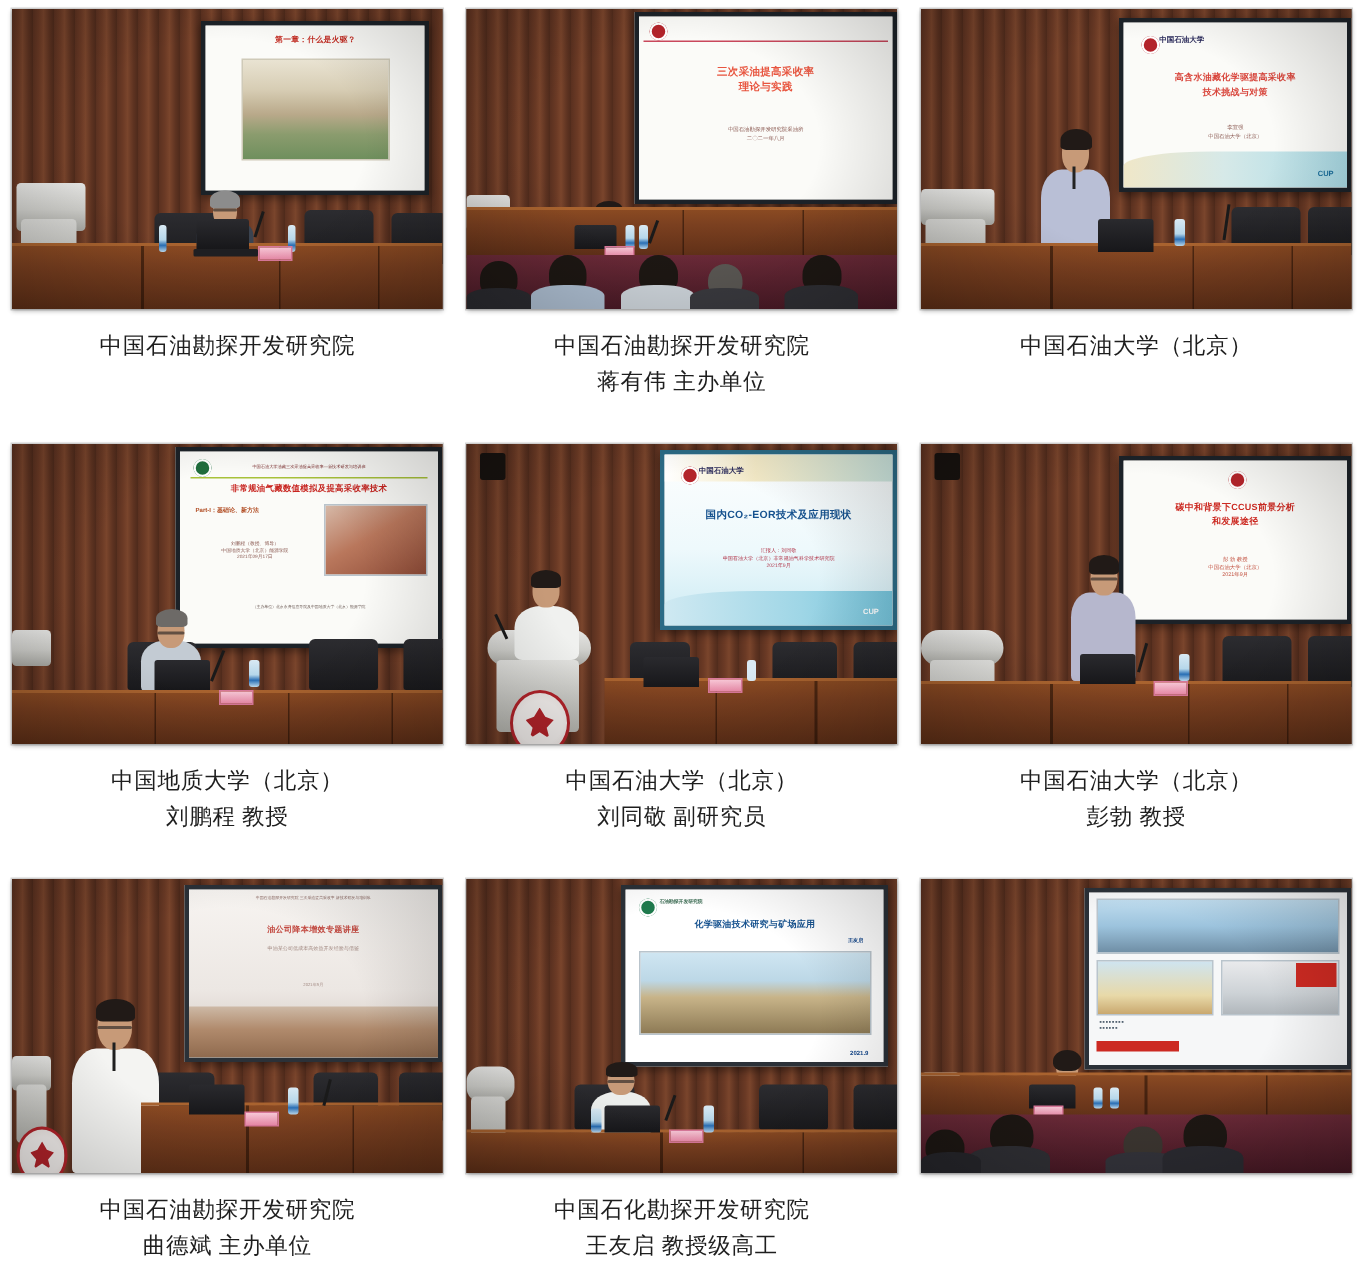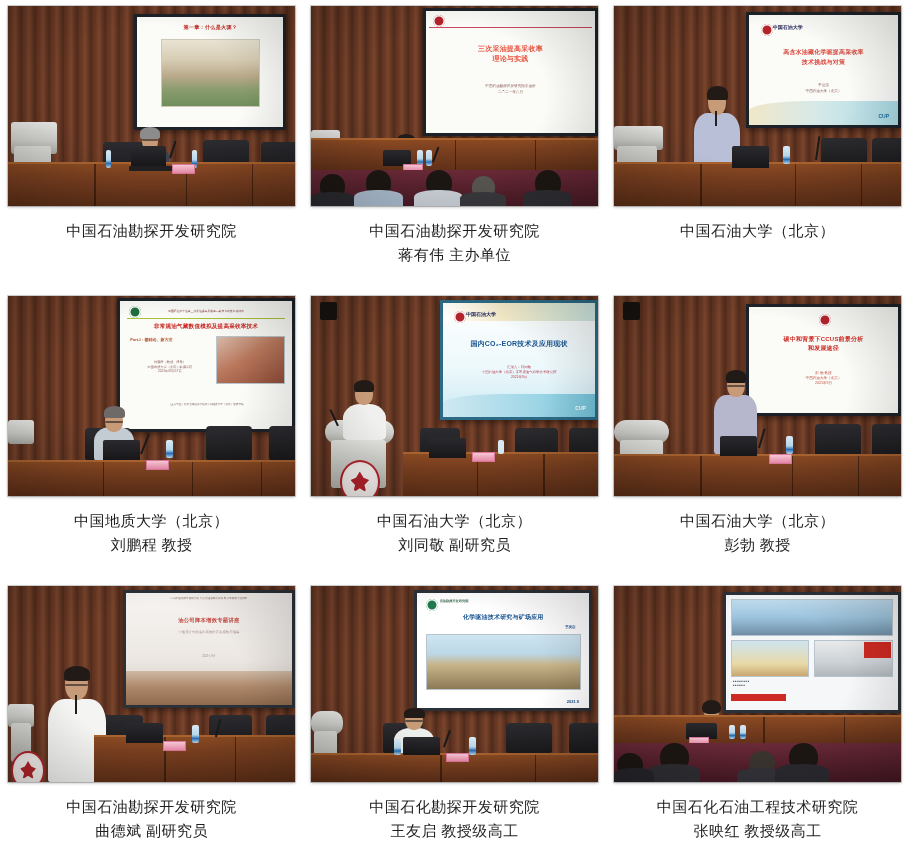--- a/index.html
+++ b/index.html
@@ -517,21 +517,21 @@
         </div>
         <div class="laptop-lid" style="left:41%;top:70%;width:13%;height:10%;"></div>
         <div class="nameplate" style="left:54%;top:79%;width:8%;height:5%;"></div>
         <div class="bottle" style="left:64%;top:71%;width:2.4%;height:9%;"></div>
         <div class="mic" style="left:72%;top:68%;height:9%;transform:rotate(14deg);"></div>
         <div class="vignette"></div>
       </div>
     </div>
     <div class="caption">
       <span class="org">中国石油勘探开发研究院</span>
-      <span class="who">曲德斌  副研究员</span>
+      <span class="who">曲德斌  主办单位</span>
     </div>
   </div>
 
   <div class="cell r3">
     <div class="photo-frame">
       <div class="scene">
         <div class="wall"></div>
         <div class="screen" style="left:36%;top:2%;width:62%;height:62%;border-color:#2b3138;">
           <div class="screen-inner" style="background:#ffffff;"></div>
           <div class="slide-logo" style="left:5%;top:5%;background:#1f7a4d;"></div>
@@ -605,19 +605,15 @@
         <div class="audience-shoulder" style="left:11%;bottom:0;width:19%;height:9%;background:#2f2f34;"></div>
         <div class="audience-head" style="left:1%;bottom:3%;width:9%;height:12%;"></div>
         <div class="audience-shoulder" style="left:0%;bottom:0;width:14%;height:7%;background:#26262b;"></div>
         <div class="audience-head" style="left:47%;bottom:4%;width:9%;height:12%;background:#3b3530;"></div>
         <div class="audience-shoulder" style="left:43%;bottom:0;width:17%;height:7%;background:#33333a;"></div>
         <div class="audience-head" style="left:61%;bottom:6%;width:10%;height:14%;"></div>
         <div class="audience-shoulder" style="left:56%;bottom:0;width:19%;height:9%;background:#2a2a30;"></div>
         <div class="vignette"></div>
       </div>
     </div>
-    <div class="caption">
-      <span class="org">中国石化石油工程技术研究院</span>
-      <span class="who">张映红  教授级高工</span>
-    </div>
   </div>
 
 </div>
 
 </body></html>

